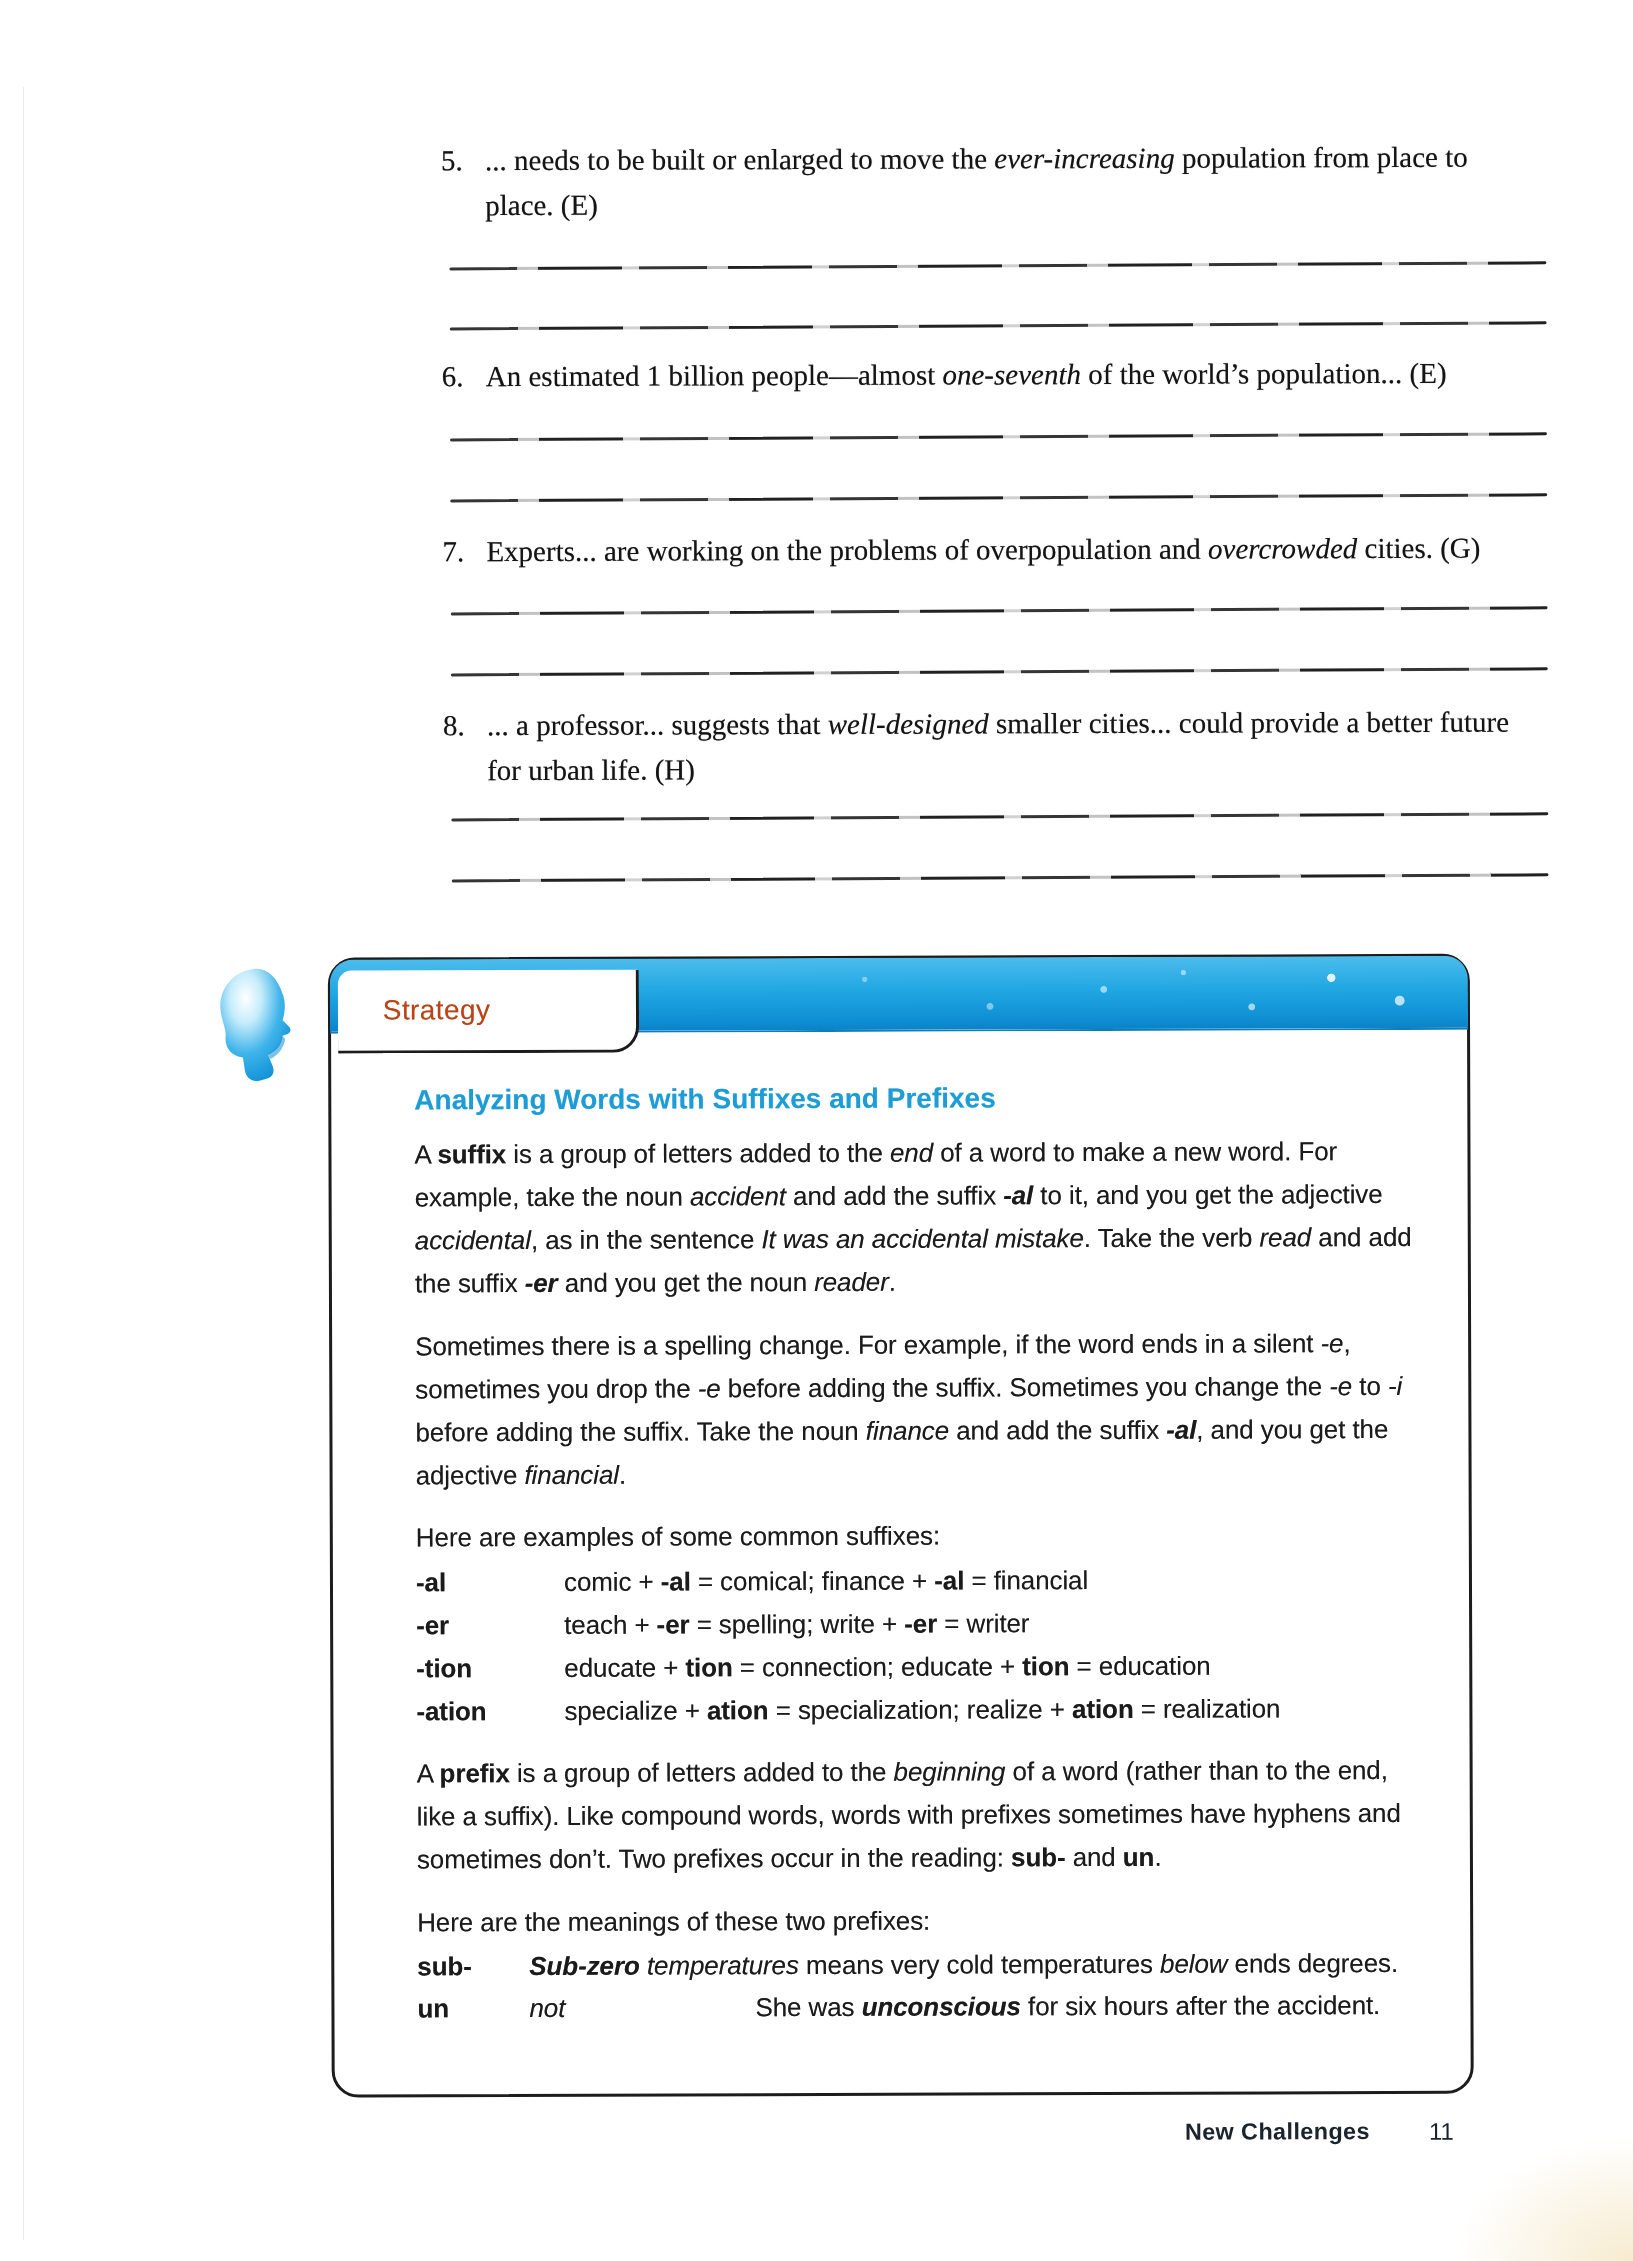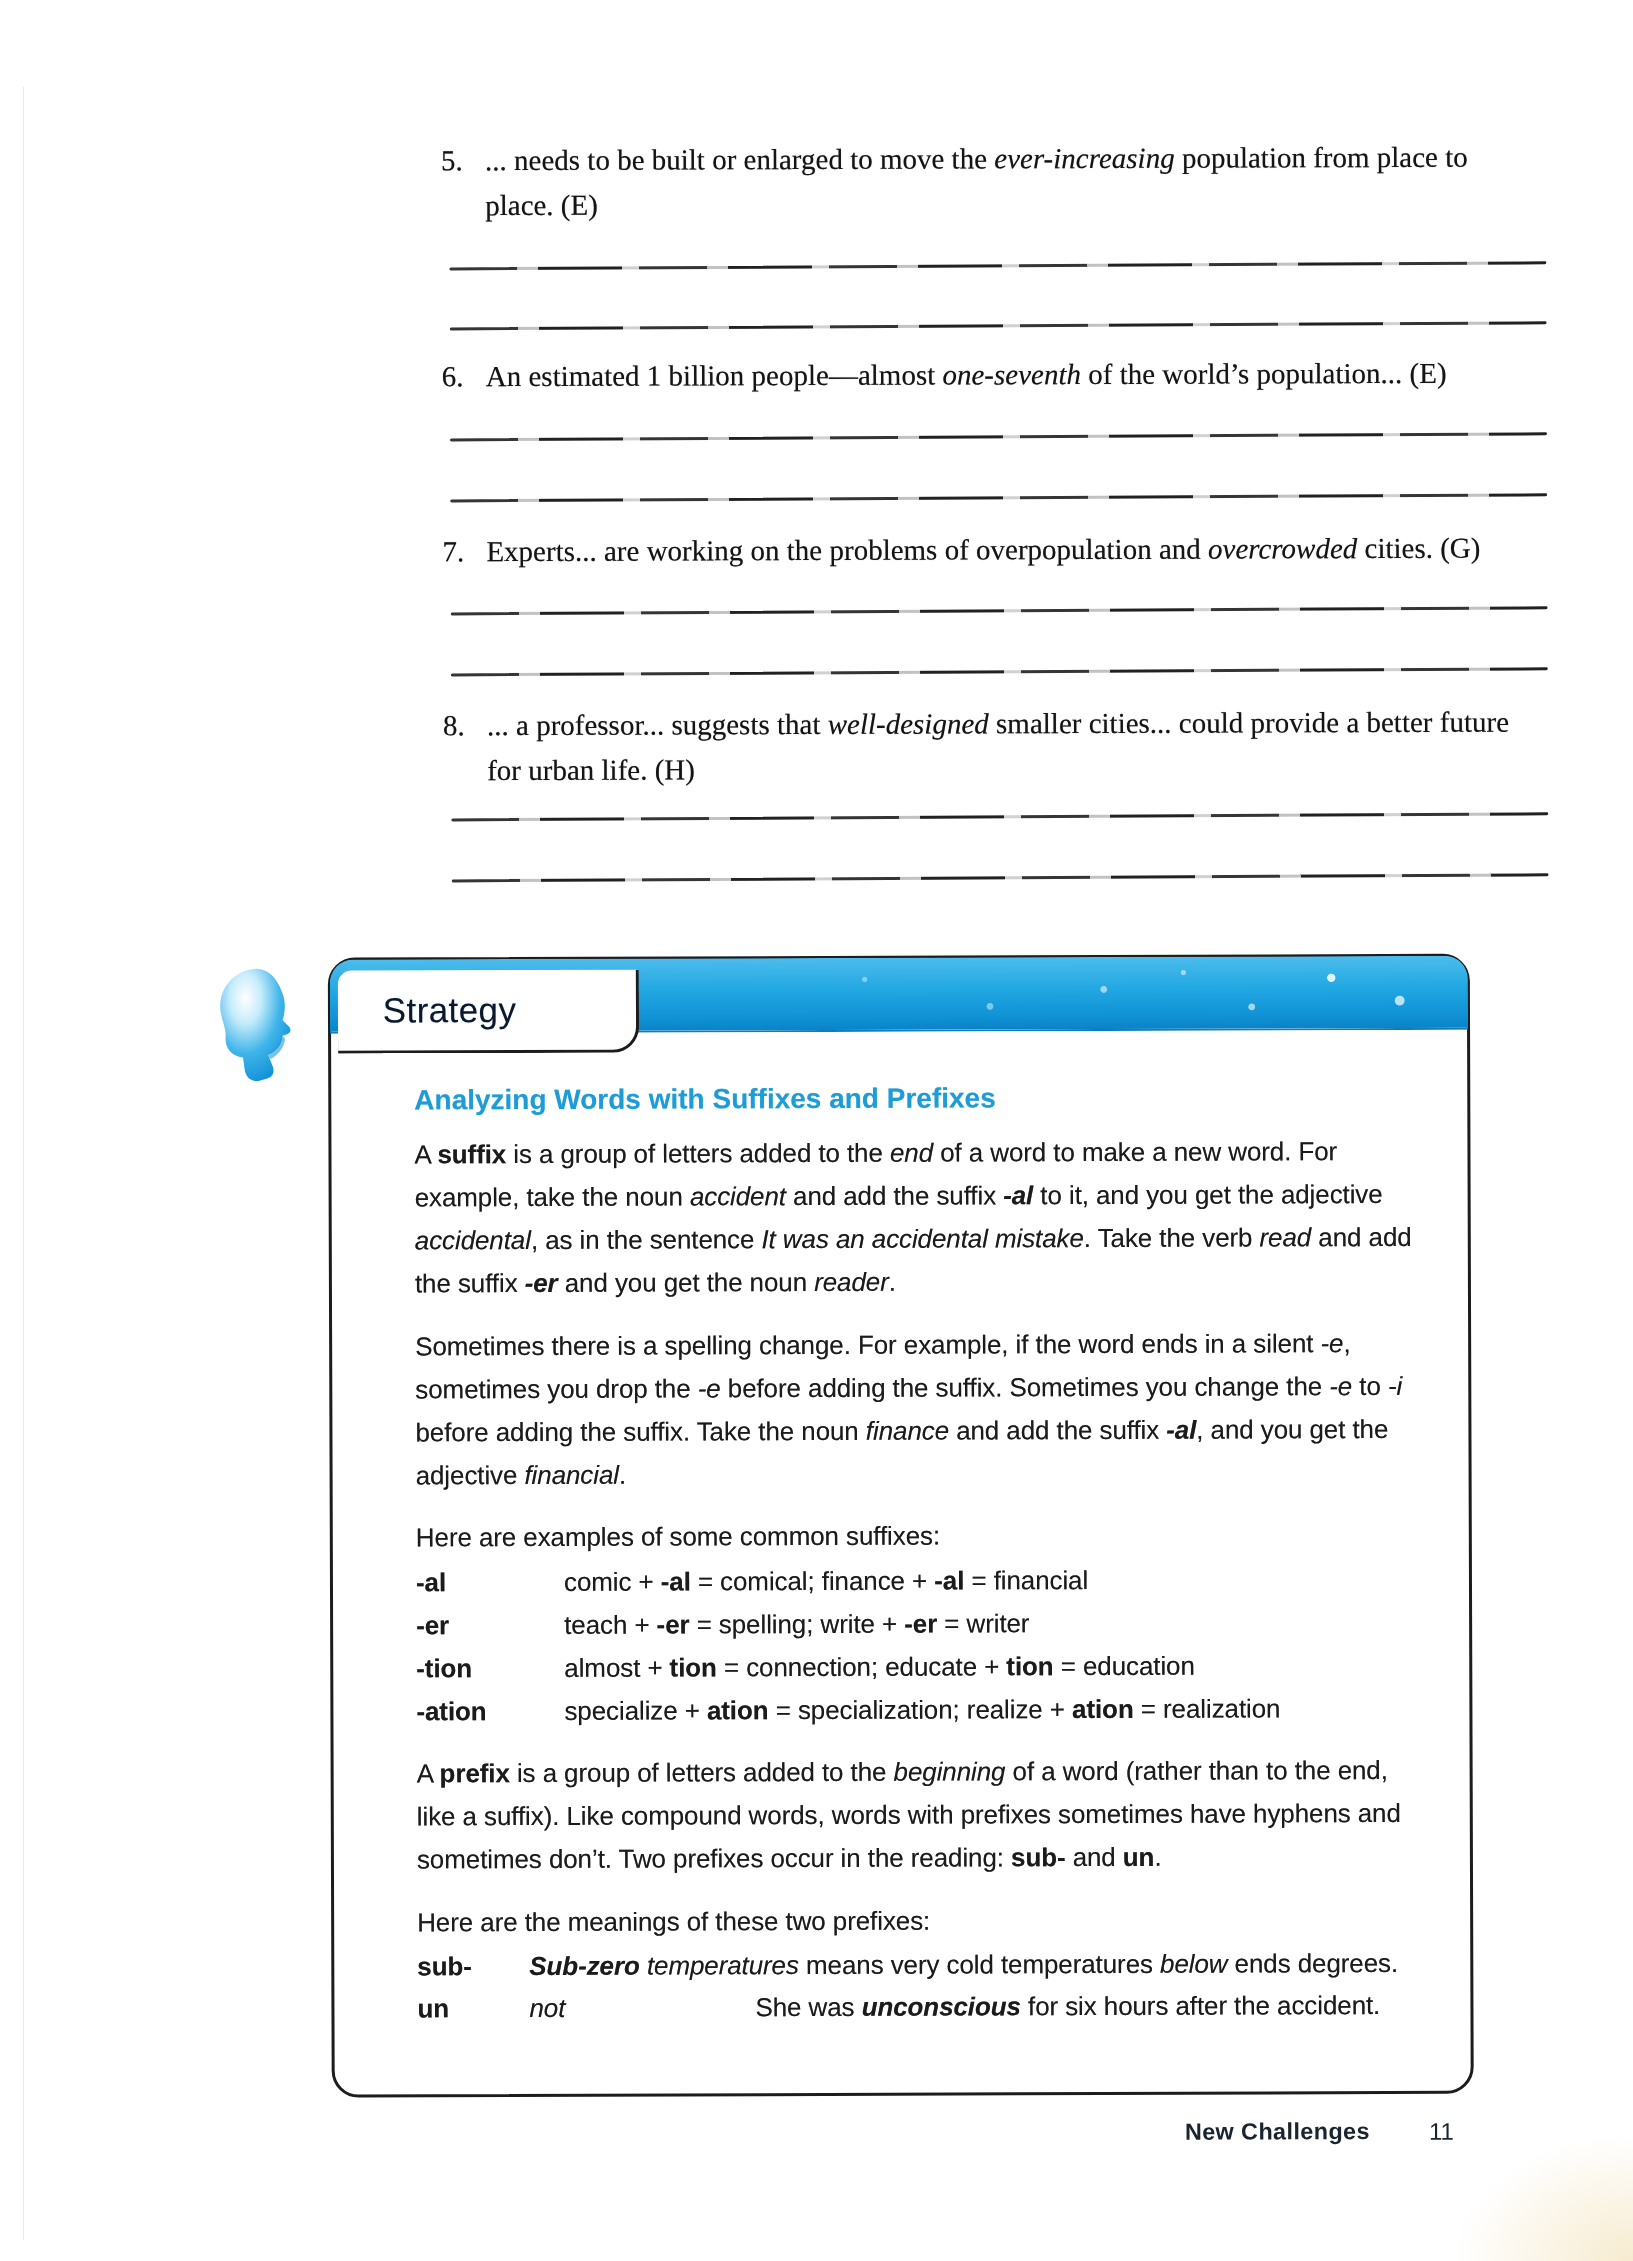--- a/index.html
+++ b/index.html
@@ -46,21 +46,21 @@
       linear-gradient(180deg,#4cbcec 0%,#21a7e2 45%,#0f90d4 85%,#0b82c6 100%);
     border-bottom:2.3px solid #0c7dbd;box-sizing:border-box;
   }
   .strategy-tab{
     position:absolute;left:6.8px;top:9.8px;width:301px;height:83px;background:#ffffff;
     border-right:3.8px solid #1c1c1c;border-bottom:3.8px solid #1c1c1c;
     border-bottom-right-radius:26px;border-top-left-radius:13.6px;box-sizing:border-box;
     display:flex;align-items:center;padding-left:45px;
   }
   .strategy-tab span{
-    font-size:35px;color:#0f172a;letter-spacing:0.4px;text-shadow:0 0 0.8px rgba(43,134,196,.5);
+    font-size:28px;color:#c2410c;letter-spacing:0.4px;text-shadow:0 0 0.8px rgba(43,134,196,.5);
   }
   .strategy-content{
     position:absolute;left:0;right:0;top:73px;bottom:0;
     padding:0 54px 0 83px;box-sizing:border-box;
     font-size:26px;line-height:43px;color:#1b1b1b;
     text-shadow:0 0 0.6px rgba(27,27,27,.55);letter-spacing:-0.1px;
   }
   .strategy-content h3{
     margin:45px 0 12px 0;font-size:28px;font-weight:bold;color:#1e9cd6;
     text-shadow:0 0 0.8px rgba(30,156,214,.45);letter-spacing:0;
@@ -157,21 +157,21 @@
           <div class="defrow">
             <span class="term">-al</span>
             <span class="def"><span>comic + </span><span class="seg-b">-al</span><span> = comical; finance + </span><span class="seg-b">-al</span><span> = financial</span></span>
           </div>
           <div class="defrow">
             <span class="term">-er</span>
             <span class="def"><span>teach + </span><span class="seg-b">-er</span><span> = spelling; write + </span><span class="seg-b">-er</span><span> = writer</span></span>
           </div>
           <div class="defrow">
             <span class="term">-tion</span>
-            <span class="def"><span>almost + </span><span class="seg-b">tion</span><span> = connection; educate + </span><span class="seg-b">tion</span><span> = education</span></span>
+            <span class="def"><span>educate + </span><span class="seg-b">tion</span><span> = connection; educate + </span><span class="seg-b">tion</span><span> = education</span></span>
           </div>
           <div class="defrow">
             <span class="term">-ation</span>
             <span class="def"><span>specialize + </span><span class="seg-b">ation</span><span> = specialization; realize + </span><span class="seg-b">ation</span><span> = realization</span></span>
           </div>
         </div>
 
         <p><span>A </span><span class="seg-b">prefix</span><span> is a group of letters added to the </span><span class="seg-i">beginning</span><span> of a word (rather than to the end, like a suffix). Like compound words, words with prefixes sometimes have hyphens and sometimes don’t. Two prefixes occur in the reading: </span><span class="seg-b">sub-</span><span> and </span><span class="seg-b">un</span><span>.</span></p>
 
         <p class="intro">Here are the meanings of these two prefixes:</p>

